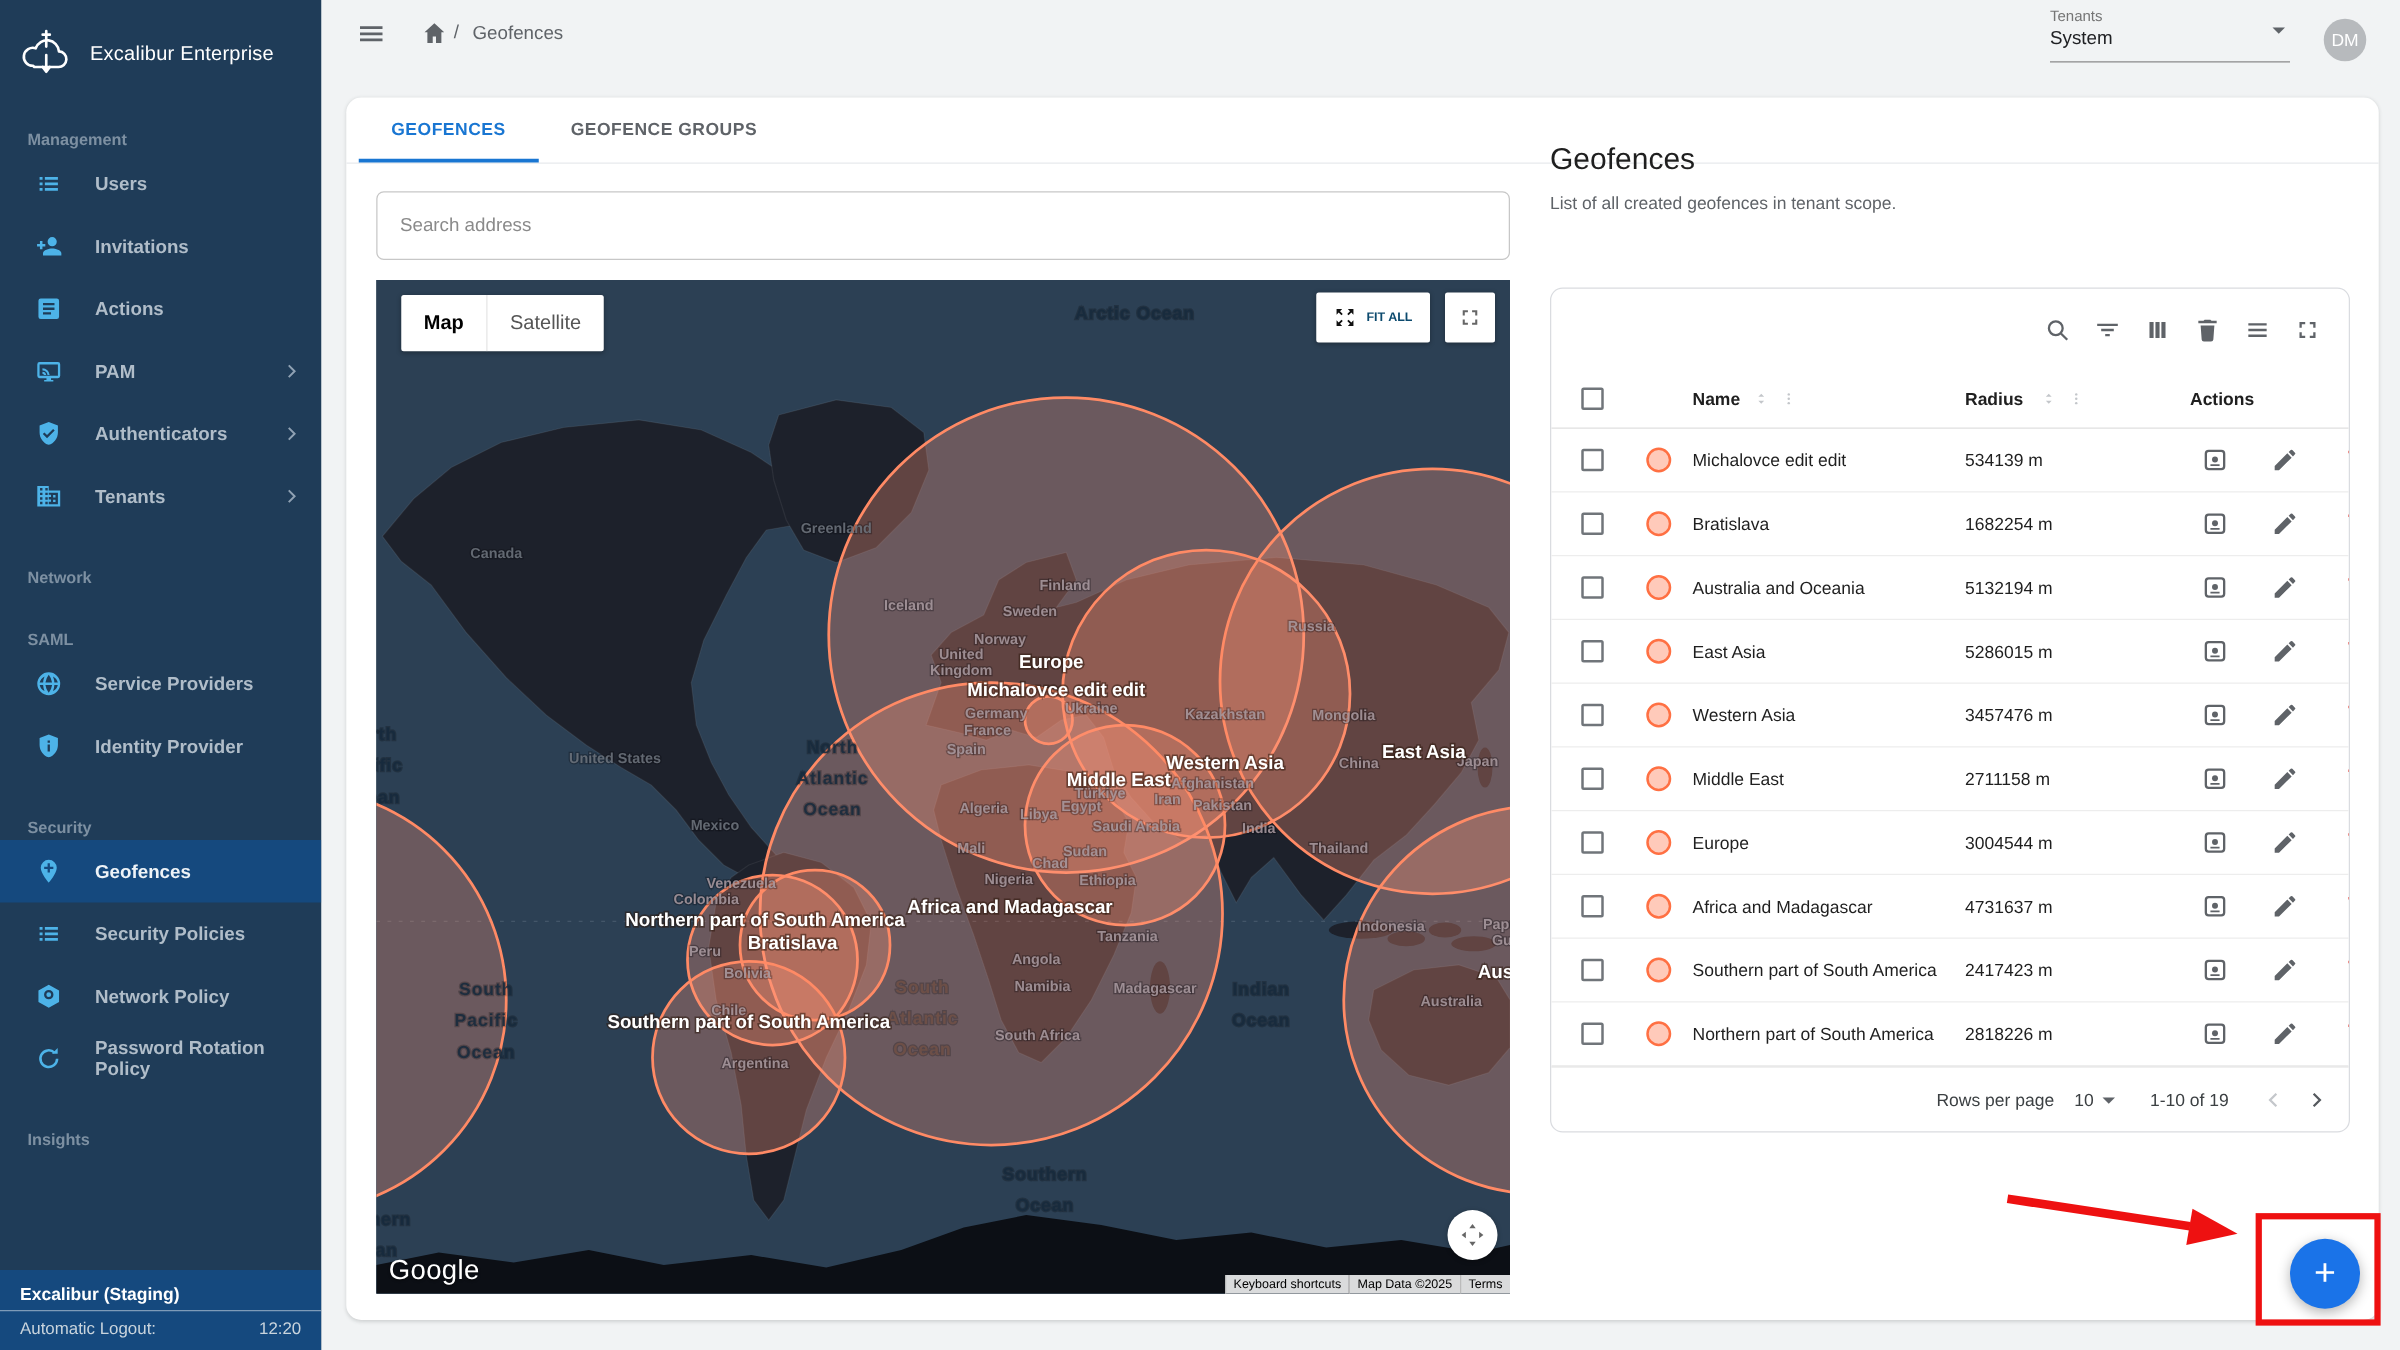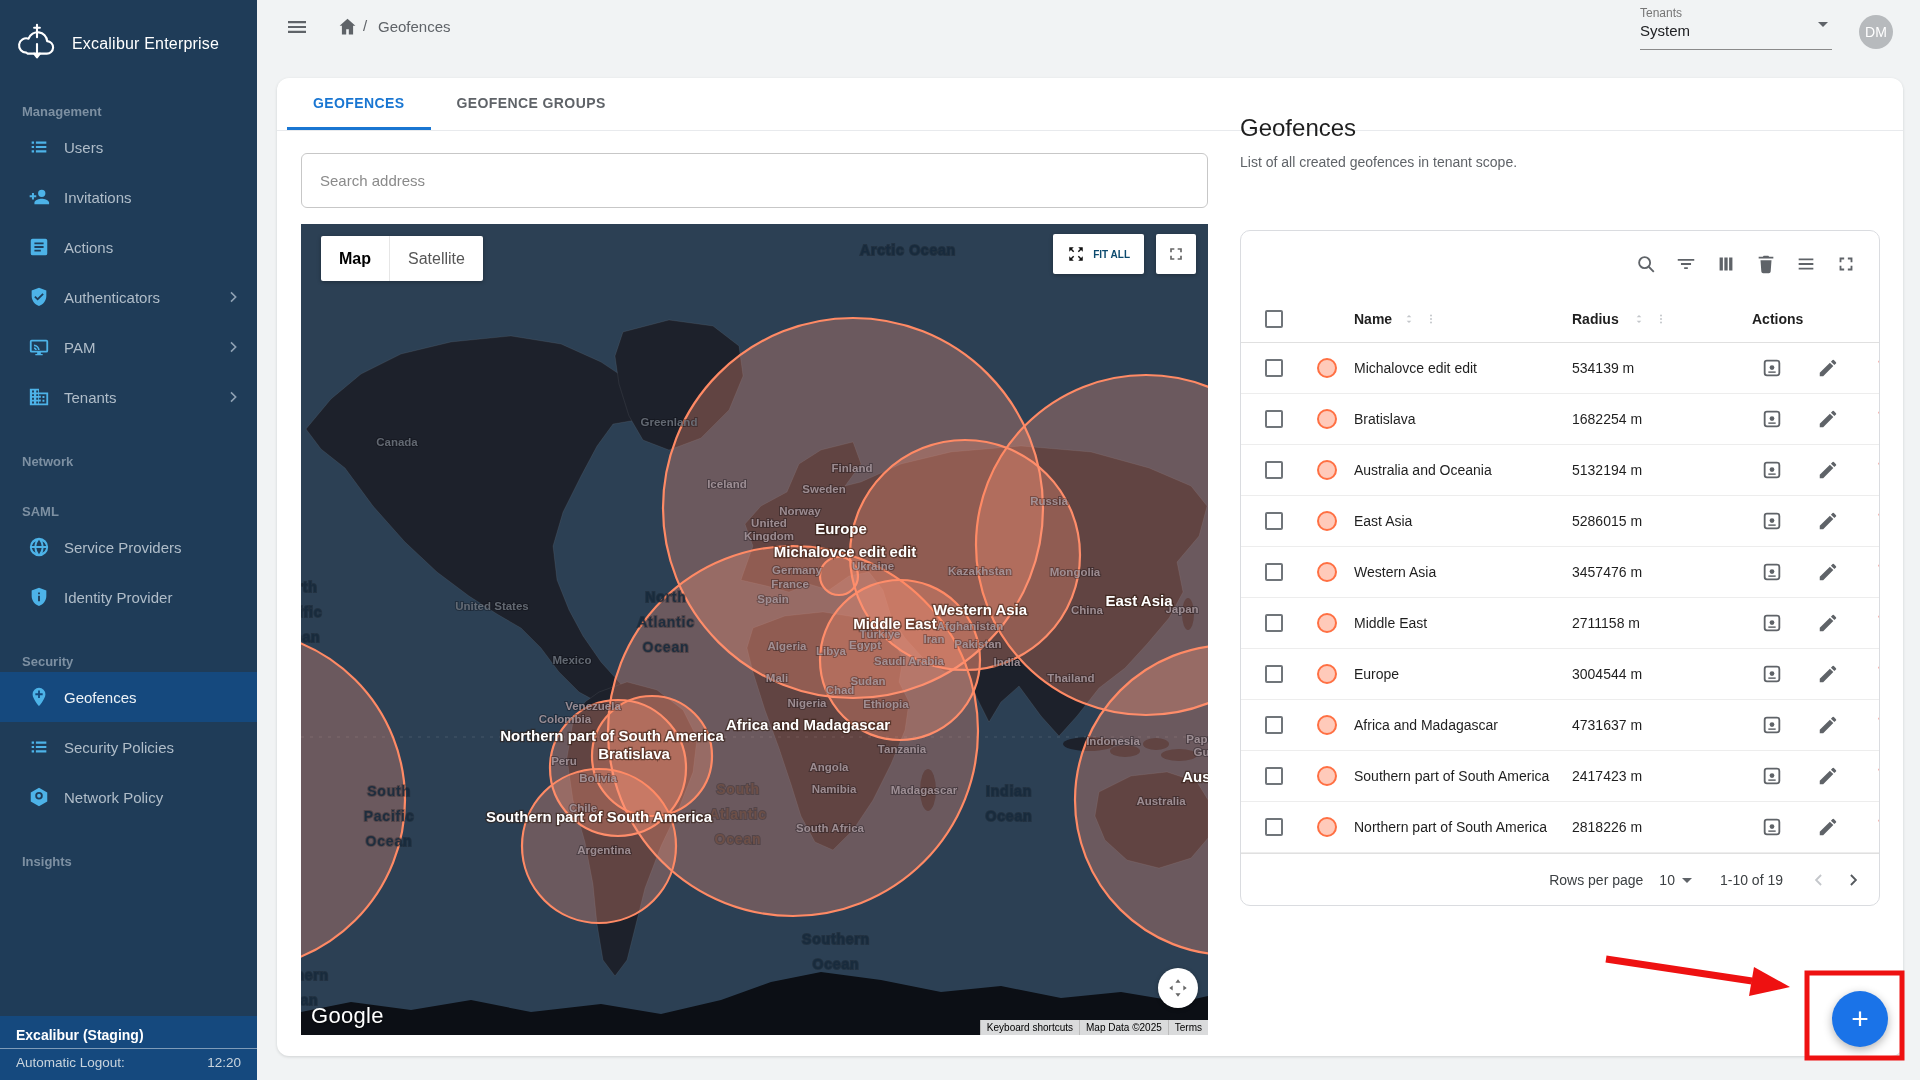--- a/index.html
+++ b/index.html
@@ -11,21 +11,21 @@
   .sidebar{position:absolute;left:0;top:0;width:257px;height:1080px;background:#1f3c58;overflow:hidden;}
   .brand{display:flex;align-items:center;gap:12px;padding:18px 14px 10px 14px;height:80px;}
   .brand-logo{width:46px;height:46px;flex:0 0 auto;}
   .brand-name{color:#fff;font-size:16px;font-weight:500;letter-spacing:.2px;}
   .sb-sec-label{color:#7d90a2;font-size:13px;font-weight:700;padding:0 22px;margin-top:30px;height:20px;line-height:20px;}
   .sb-sec-label.first{margin-top:22px;}
   .sb-item{position:relative;height:50px;display:flex;align-items:center;cursor:pointer;}
   .sb-item.sel{background:#15497e;}
   .sb-ic{position:absolute;left:28px;width:22px;height:22px;color:#4db3e8;}
   .sb-ic svg{width:22px;height:22px;display:block;}
-  .sb-txt{position:absolute;left:64px;color:#b0bdc9;font-size:15px;}
+  .sb-txt{position:absolute;left:76px;color:#b0bdc9;font-size:15px;font-weight:bold;}
   .sb-item.sel .sb-txt{color:#eef3f7;}
   .sb-chev{position:absolute;right:16px;width:16px;height:16px;color:#8fa1b3;}
   .sb-chev svg{width:16px;height:16px;display:block;}
   .sb-footer{position:absolute;left:0;bottom:0;width:257px;height:64px;background:#15497e;padding:7px 16px 0 16px;}
   .sb-env{color:#fff;font-size:14px;font-weight:700;height:24px;line-height:24px;}
   .sb-div{height:1px;background:rgba(255,255,255,.45);margin:1px -16px 0 -16px;}
   .sb-logout{display:flex;justify-content:space-between;color:#c9d4dd;font-size:13.5px;height:26px;align-items:center;}
 
   
   .topbar{position:absolute;left:257px;top:0;width:1663px;height:53px;}
@@ -166,46 +166,46 @@
           <span class="sb-ic">
             <svg viewBox="0 0 24 24" fill="currentColor">
               <path d="M19 3H5a2 2 0 0 0-2 2v14a2 2 0 0 0 2 2h14a2 2 0 0 0 2-2V5a2 2 0 0 0-2-2zm-5 14H7v-2h7zm3-4H7v-2h10zm0-4H7V7h10z"></path>
             </svg>
           </span>
           <span class="sb-txt">Actions</span>
         </div>
         <div class="sb-item">
           <span class="sb-ic">
             <svg viewBox="0 0 24 24" fill="currentColor">
+              <path d="M20 4H4a2 2 0 0 0-2 2v10a2 2 0 0 0 2 2h6v1.6H8V21h8v-1.4h-2V18h6a2 2 0 0 0 2-2V6a2 2 0 0 0-2-2zm0 12H4V6h16zM6.5 9.4a6.4 6.4 0 0 1 6.3 5.9h-1.9a4.5 4.5 0 0 0-4.4-4zm0 3a3.4 3.4 0 0 1 3.3 2.9H7.9a1.5 1.5 0 0 0-1.4-1.2z"></path>
+            </svg>
+          </span>
+          <span class="sb-txt">PAM</span>
+          <span class="sb-chev">
+            <svg viewBox="0 0 24 24" fill="none" stroke="currentColor" stroke-width="2.4">
+              <path d="M9 5l7 7-7 7"></path>
+            </svg>
+          </span>
+        </div>
+        <div class="sb-item">
+          <span class="sb-ic">
+            <svg viewBox="0 0 24 24" fill="currentColor">
               <path d="M12 1.8 4 4.8v6.1c0 5 3.4 9.6 8 10.8 4.6-1.2 8-5.8 8-10.8V4.8zm-1.5 14.1-3.7-3.7 1.4-1.4 2.3 2.3 5.3-5.3 1.4 1.4z"></path>
             </svg>
           </span>
           <span class="sb-txt">Authenticators</span>
           <span class="sb-chev">
             <svg viewBox="0 0 24 24" fill="none" stroke="currentColor" stroke-width="2.4">
               <path d="M9 5l7 7-7 7"></path>
             </svg>
           </span>
         </div>
         <div class="sb-item">
           <span class="sb-ic">
             <svg viewBox="0 0 24 24" fill="currentColor">
-              <path d="M20 4H4a2 2 0 0 0-2 2v10a2 2 0 0 0 2 2h6v1.6H8V21h8v-1.4h-2V18h6a2 2 0 0 0 2-2V6a2 2 0 0 0-2-2zm0 12H4V6h16zM6.5 9.4a6.4 6.4 0 0 1 6.3 5.9h-1.9a4.5 4.5 0 0 0-4.4-4zm0 3a3.4 3.4 0 0 1 3.3 2.9H7.9a1.5 1.5 0 0 0-1.4-1.2z"></path>
-            </svg>
-          </span>
-          <span class="sb-txt">PAM</span>
-          <span class="sb-chev">
-            <svg viewBox="0 0 24 24" fill="none" stroke="currentColor" stroke-width="2.4">
-              <path d="M9 5l7 7-7 7"></path>
-            </svg>
-          </span>
-        </div>
-        <div class="sb-item">
-          <span class="sb-ic">
-            <svg viewBox="0 0 24 24" fill="currentColor">
               <path d="M12 7V3H2v18h20V7zM6.5 19H4.4v-2.1h2.1zm0-4H4.4v-2.1h2.1zm0-4H4.4V8.9h2.1zm0-4H4.4V4.9h2.1zm4.6 12H9v-2.1h2.1zm0-4H9v-2.1h2.1zm0-4H9V8.9h2.1zm0-4H9V4.9h2.1zM20 19h-8v-2.1h2V14.8h-2v-2.1h2V10.6h-2V8.9h8zm-2.1-8.1h-2.1V13h2.1zm0 4.1h-2.1v2.1h2.1z"></path>
             </svg>
           </span>
           <span class="sb-txt">Tenants</span>
           <span class="sb-chev">
             <svg viewBox="0 0 24 24" fill="none" stroke="currentColor" stroke-width="2.4">
               <path d="M9 5l7 7-7 7"></path>
             </svg>
           </span>
         </div>
@@ -244,20 +244,31 @@
           </span>
           <span class="sb-txt">Security Policies</span>
         </div>
         <div class="sb-item">
           <span class="sb-ic">
             <svg viewBox="0 0 24 24" fill="currentColor">
               <path d="M12 1.9 21 7v10l-9 5.1L3 17V7zm0 4.6a4.1 4.1 0 1 0 4.1 4.1A4.1 4.1 0 0 0 12 6.5zm0 2a2.1 2.1 0 1 1-2.1 2.1A2.1 2.1 0 0 1 12 8.5z"></path>
             </svg>
           </span>
           <span class="sb-txt">Network Policy</span>
+        </div>
+        <div class="sb-item">
+          <span class="sb-ic">
+            <svg viewBox="0 0 24 24">
+              <g fill="none" stroke="currentColor" stroke-width="2.2">
+                <path d="M19.3 12A7.3 7.3 0 1 1 17 6.6"></path>
+              </g>
+              <path fill="currentColor" d="M19.8 2.6v5h-5z"></path>
+            </svg>
+          </span>
+          <span class="sb-txt">Password Rotation Policy</span>
         </div>
         <div class="sb-sec-label">Insights</div>
       </nav>
     <div class="sb-footer">
       <div class="sb-env">Excalibur (Staging)</div>
       <div class="sb-div"></div>
       <div class="sb-logout">
         <span>Automatic Logout:</span>
         <span>12:20</span>
       </div>

